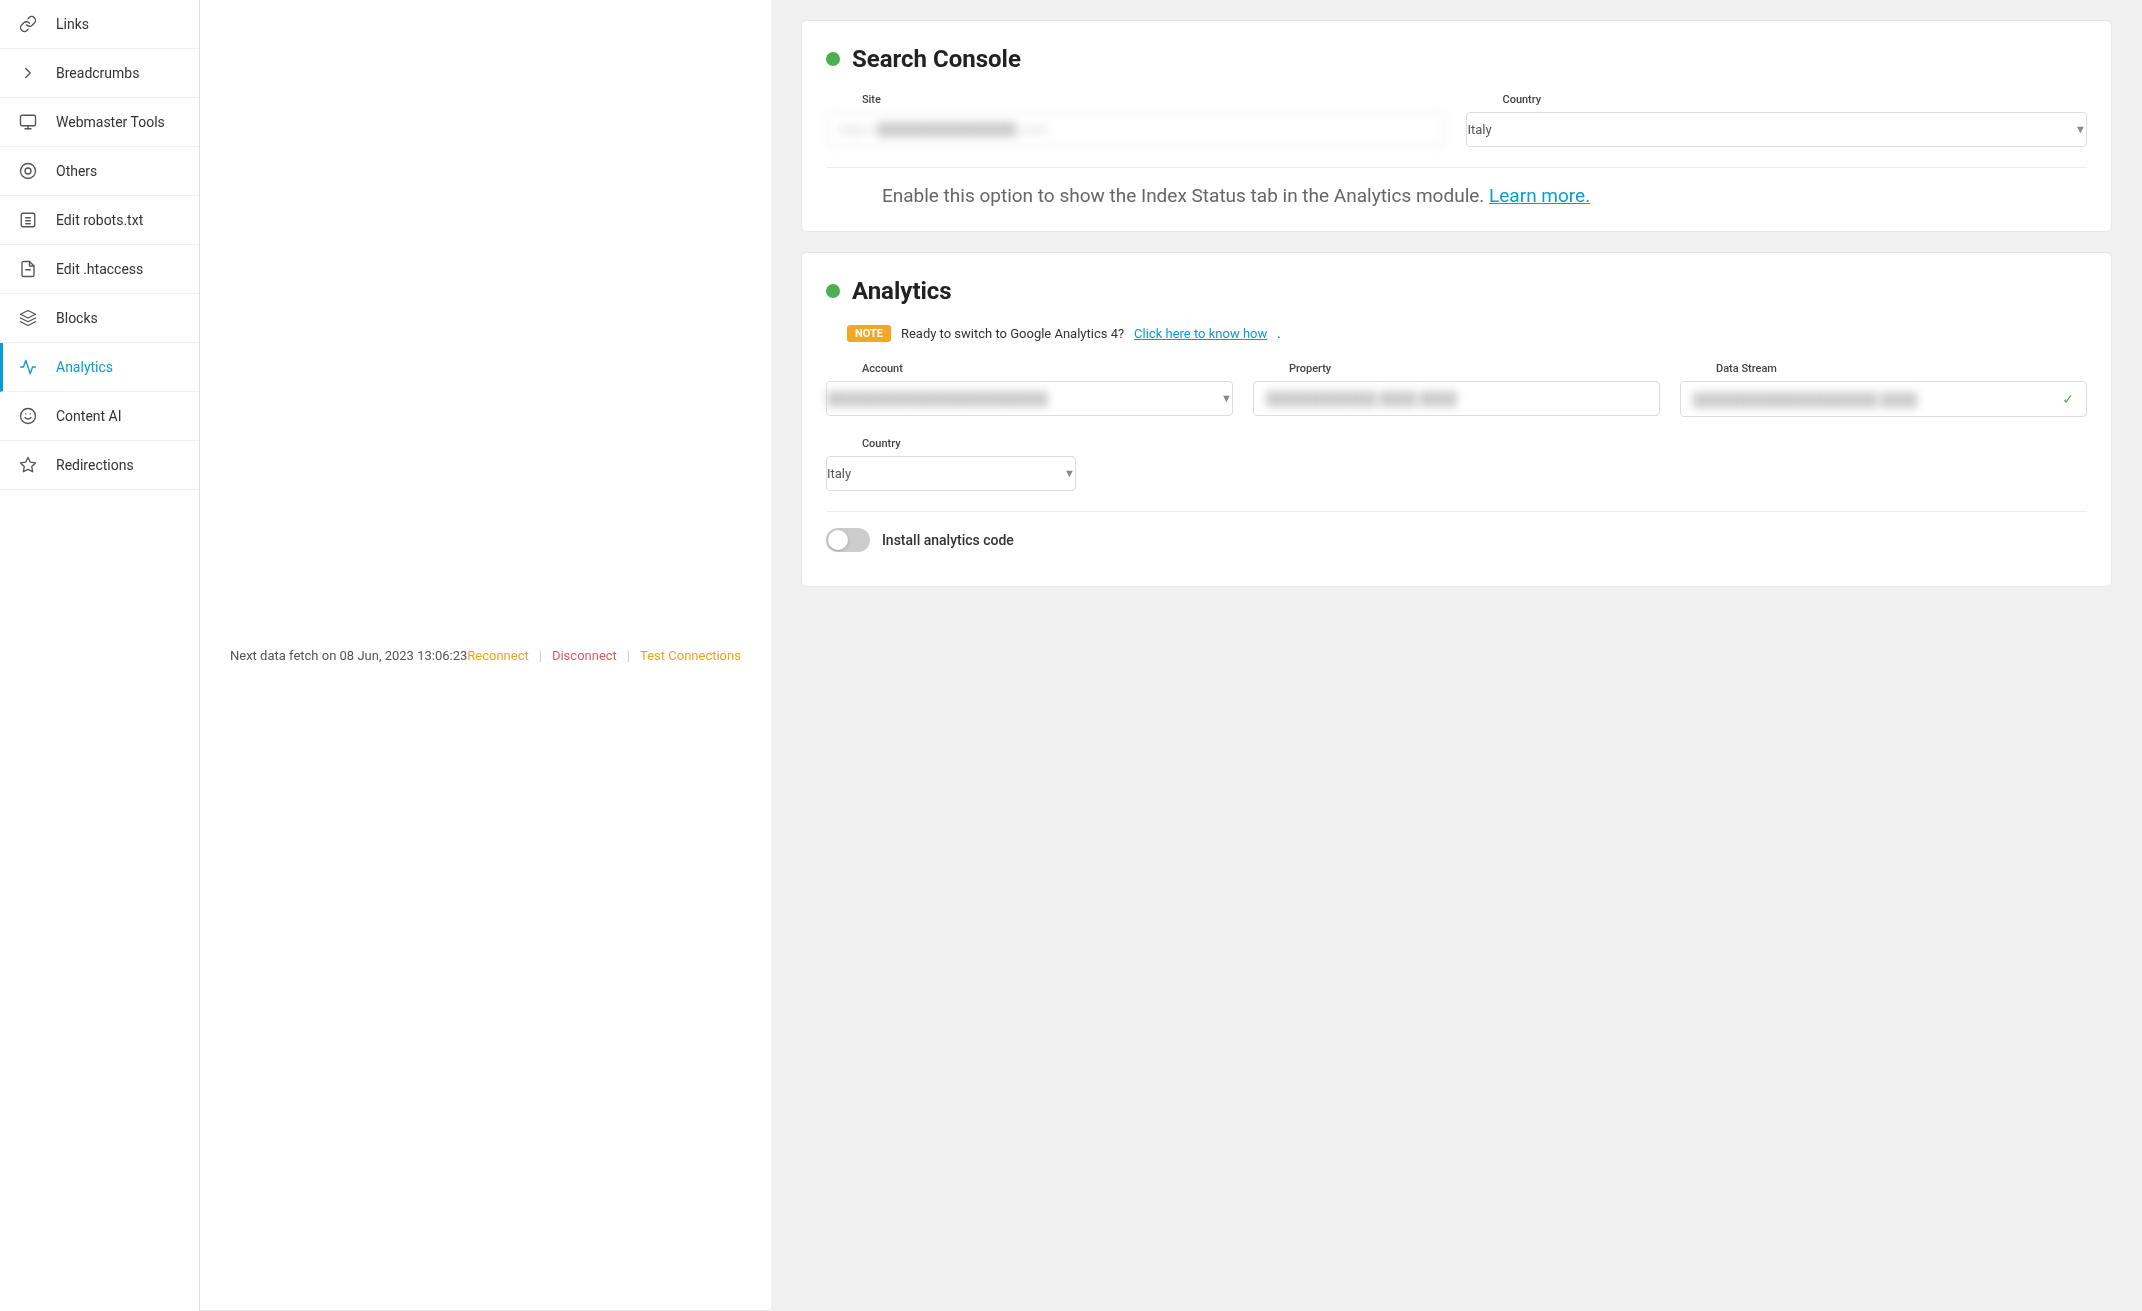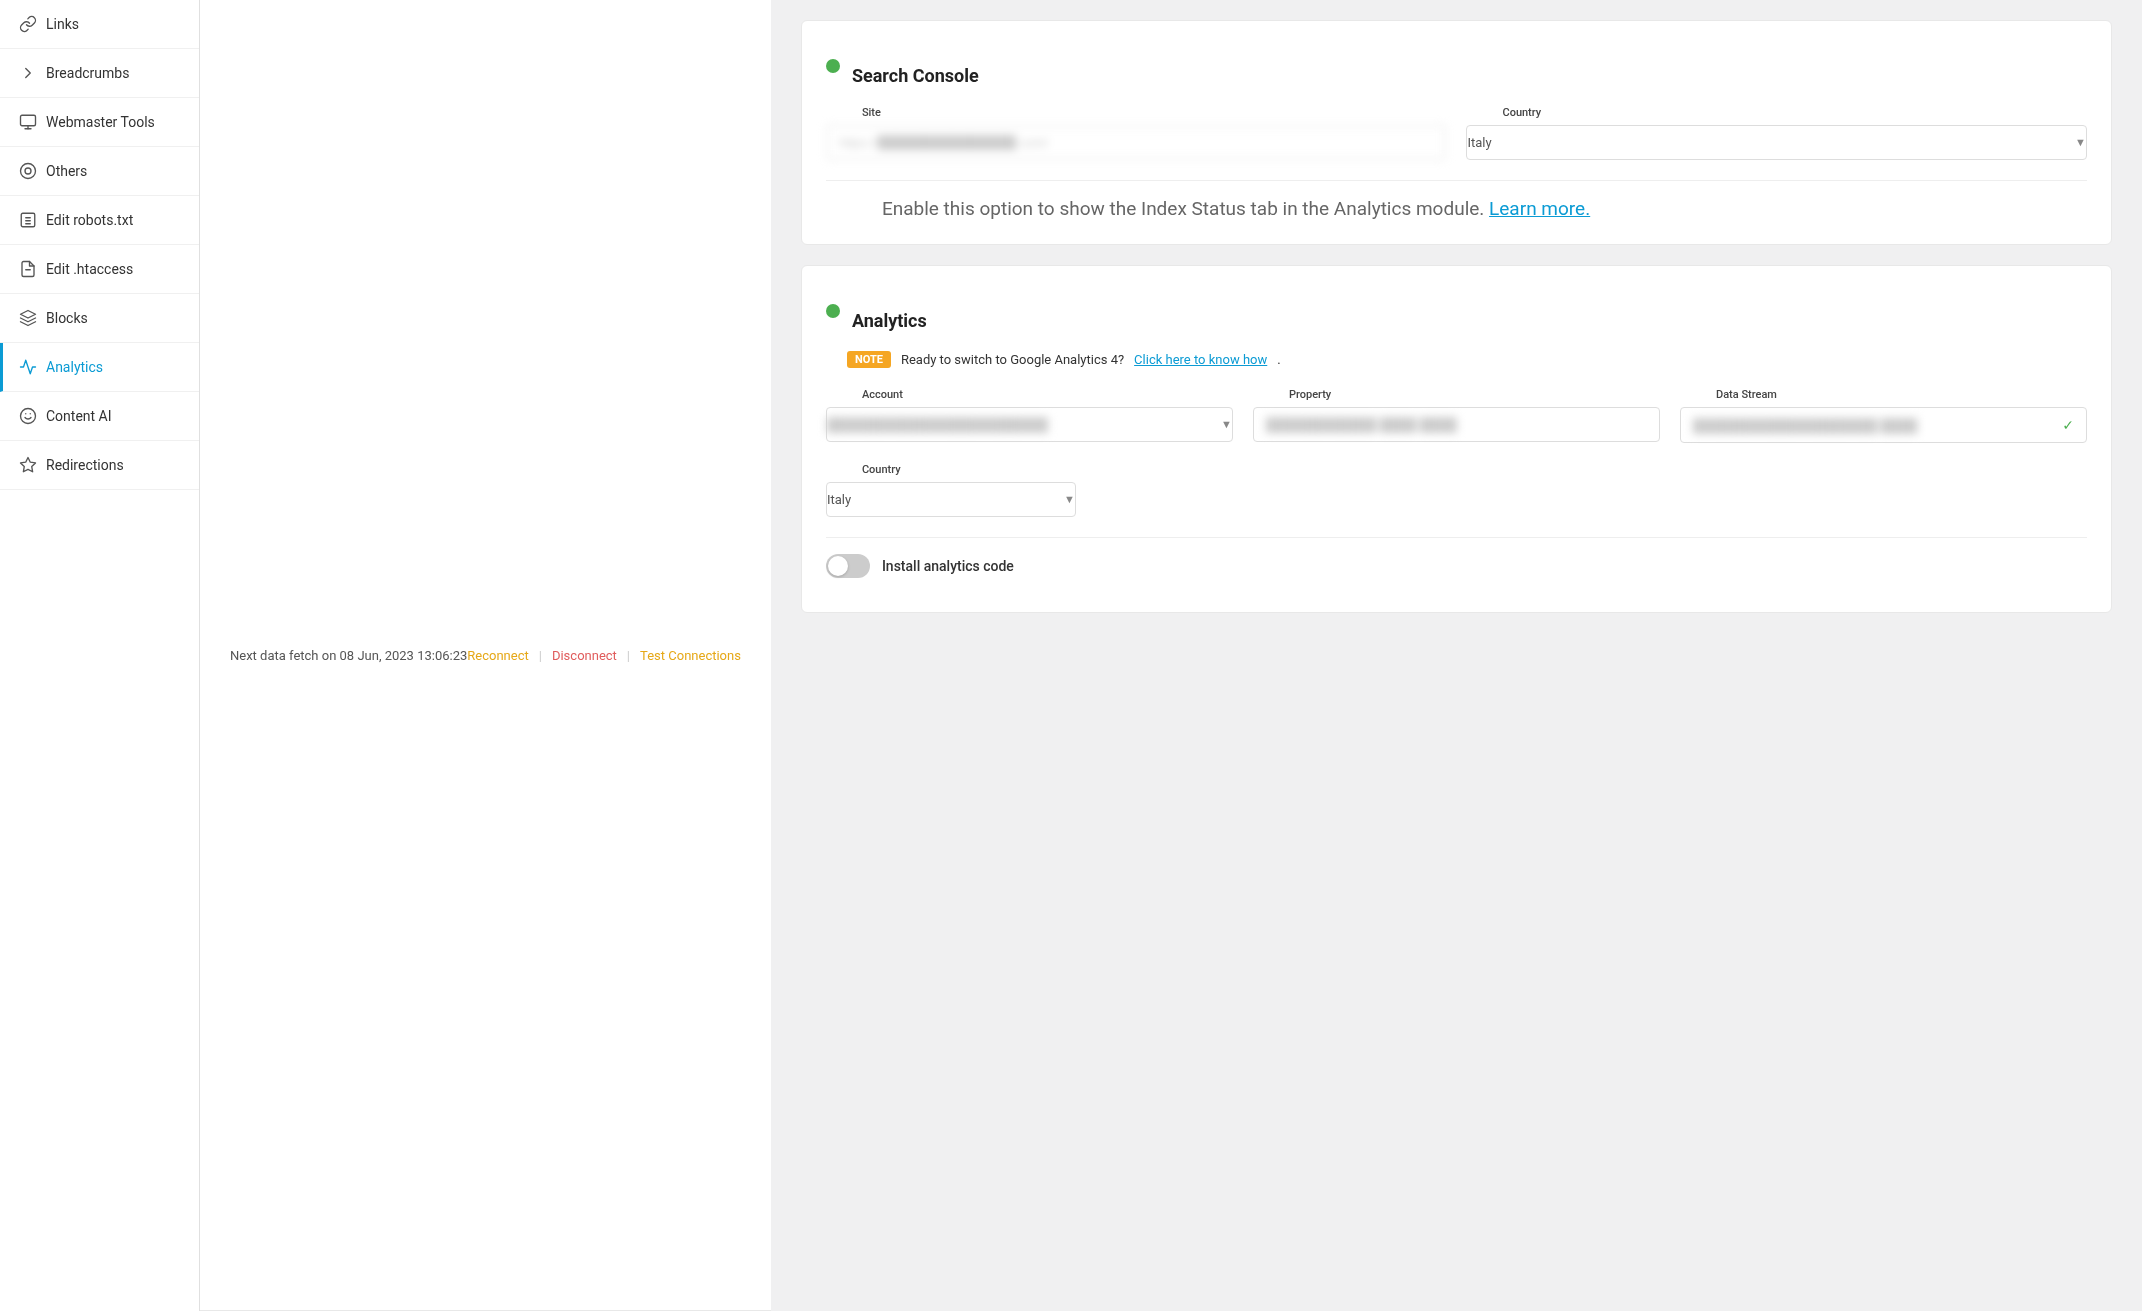--- a/index.html
+++ b/index.html
@@ -17,21 +17,21 @@
       background: #fff;
       border-right: 1px solid #e0e0e0;
       display: flex;
       flex-direction: column;
       flex-shrink: 0;
       overflow-y: auto;
     }
     .sidebar-item {
       display: flex;
       align-items: center;
-      gap: 8px;
+      gap: 18px;
       padding: 14px 18px;
       cursor: pointer;
       border-bottom: 1px solid #f0f0f0;
       color: #333;
       font-size: 14px;
       position: relative;
       text-align: right;
     }
     .sidebar-item.active {
       color: #0b9bd4;
@@ -102,24 +102,23 @@
       margin-bottom: 20px;
       padding: 24px;
     }
     .card-header {
       display: flex;
       align-items: center;
       gap: 12px;
       margin-bottom: 20px;
     }
     .card-title {
-      font-size: 18px;
+      font-size: 24px;
       font-weight: 700;
       color: #222;
-      margin-top: 20px;
     }
     .status-dot {
       width: 14px;
       height: 14px;
       border-radius: 50%;
       flex-shrink: 0;
     }
     .status-dot.green { background: #4caf50; }
 
     

